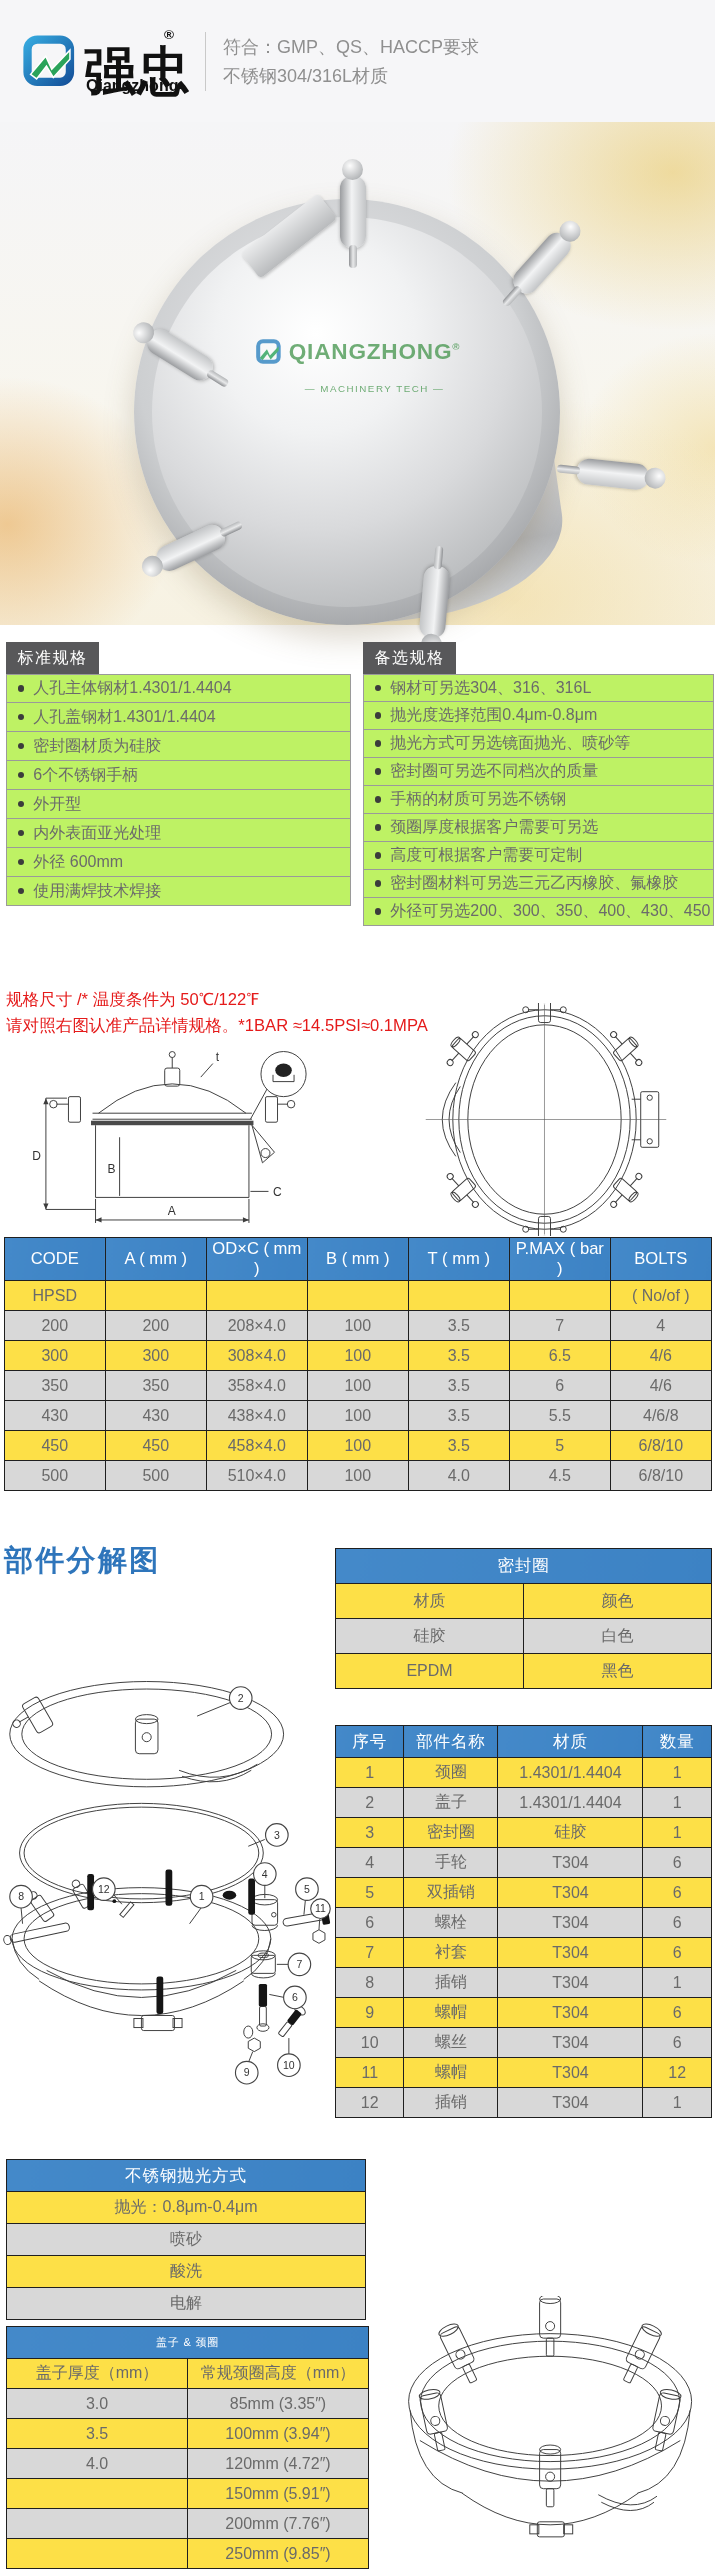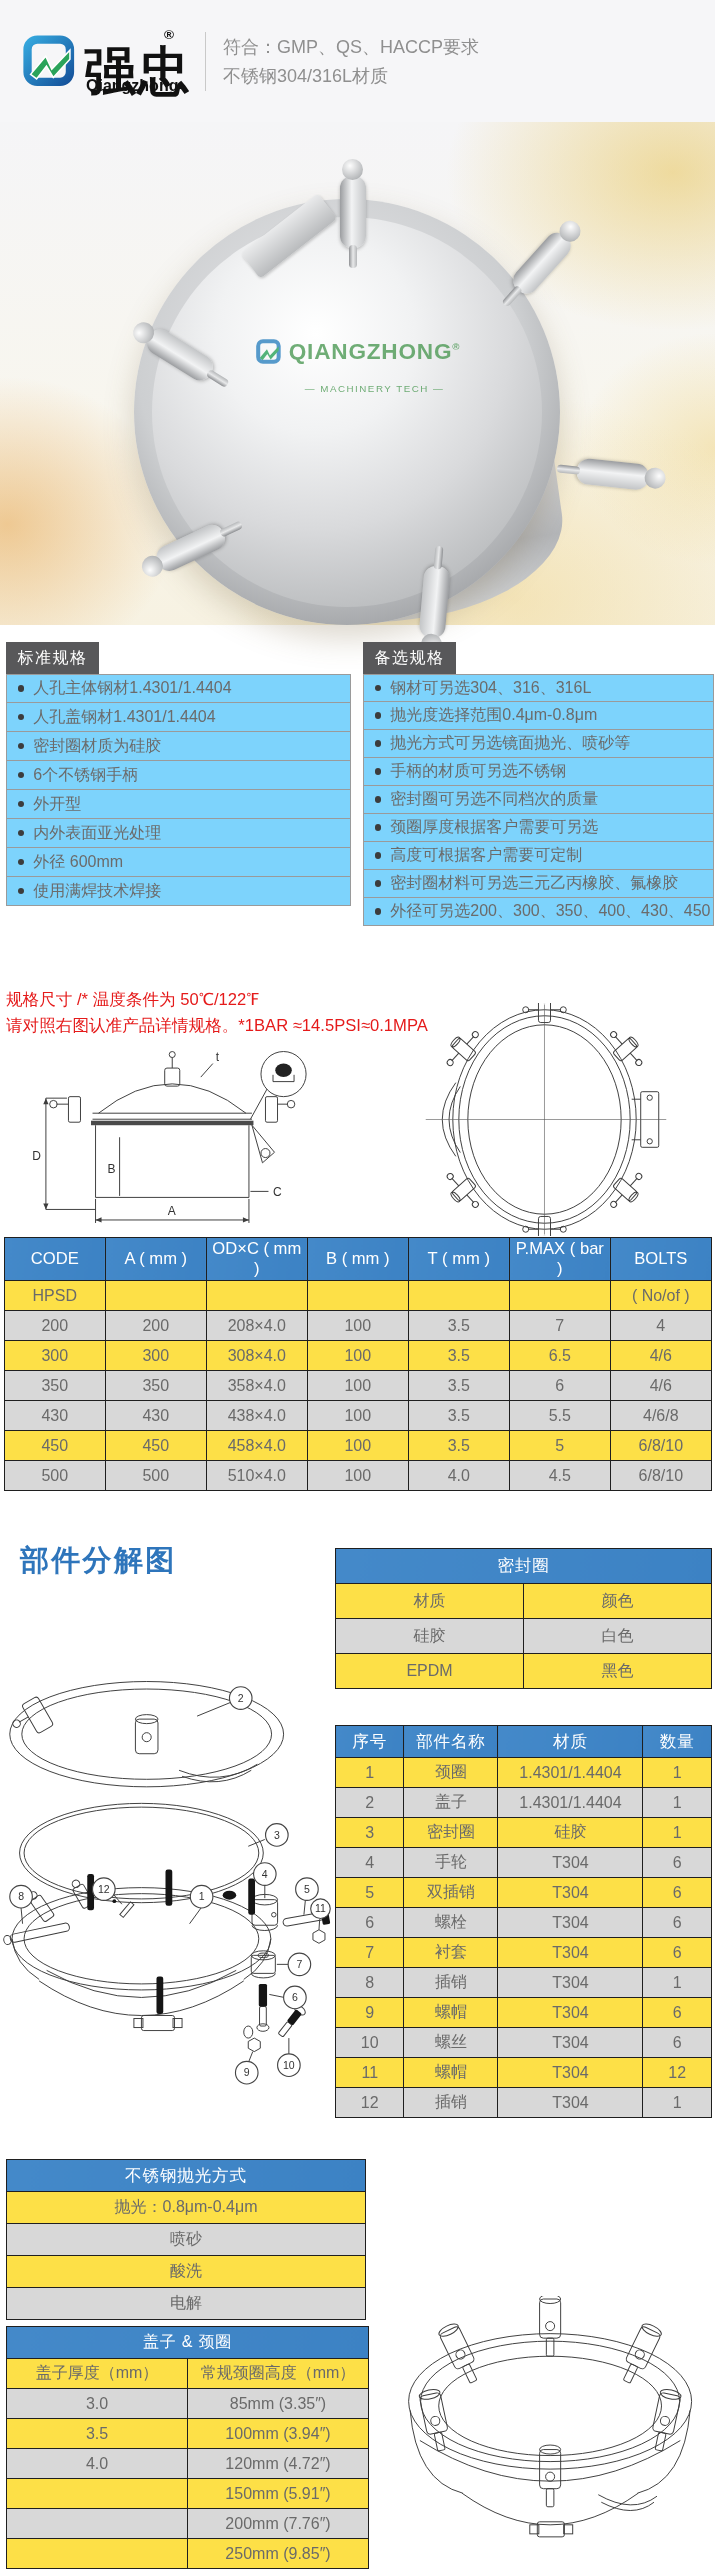--- a/index.html
+++ b/index.html
@@ -51,21 +51,21 @@
   .wm-in{display:flex;align-items:flex-start;gap:7.5px;}
   .wm-txt1{font-size:22.6px;font-weight:bold;color:#4d9a55;letter-spacing:0.8px;}
   .wm-txt2{font-size:9.8px;color:#4d9a55;letter-spacing:1.5px;margin-top:18px;text-align:center;}
   .wm-reg{font-size:9.8px;color:#4d9a55;vertical-align:super;}
   
   .tab{position:absolute;width:93px;height:32px;background:#58585a;color:#fff;font-size:16px;
        display:flex;align-items:center;justify-content:center;letter-spacing:1.5px;}
   .tab-std{left:6px;top:642px;}
   .tab-opt{left:363px;top:642px;}
   ul.speclist{position:absolute;margin:0;padding:0;list-style:none;}
-  ul.speclist li{box-sizing:border-box;border:0.8px solid #9a9a9a;border-top:none;background:#7dd3fc;
+  ul.speclist li{box-sizing:border-box;border:0.8px solid #9a9a9a;border-top:none;background:#bef264;
        display:flex;align-items:center;font-size:16px;color:#6b6b6b;padding-left:10.5px;}
   ul.speclist li:first-child{border-top:0.8px solid #9a9a9a;}
   .dot{width:6.8px;height:6.8px;border-radius:50%;background:#3c3c3c;margin-right:9px;flex:0 0 6.8px;}
   .list-std{left:6px;top:674px;width:345px;}
   .list-std li{height:29px;}
   .list-opt{left:363px;top:674px;width:351px;}
   .list-opt li{height:28px;}
   
   .note{position:absolute;left:6px;top:987px;font-size:16.6px;color:#e51a1a;line-height:25.6px;}
   
@@ -87,23 +87,23 @@
   .t-seal{position:absolute;left:335px;top:1548px;width:377px;border:1.5px solid #111;}
   .t-seal th{height:32px;font-size:16.6px;letter-spacing:0.8px;}
   .t-seal td{height:32px;font-size:16px;}
   .t-parts{position:absolute;left:335px;top:1725px;width:377px;border:1.5px solid #111;}
   .t-parts th{height:29px;font-size:16.6px;letter-spacing:0.8px;}
   .t-parts td{height:27px;font-size:16px;}
   .t-pol{position:absolute;left:6px;top:2159px;width:360px;border:1.5px solid #111;}
   .t-pol th{height:29px;font-size:16.6px;letter-spacing:0.8px;}
   .t-pol td{height:29px;font-size:16px;}
   .t-cov{position:absolute;left:6px;top:2326px;width:363px;border:1.5px solid #111;}
-  .t-cov th{height:29px;font-size:16px;letter-spacing:0.8px;}
+  .t-cov th{height:29px;font-size:11px;letter-spacing:0.8px;}
   .t-cov td{height:27px;font-size:16px;}
-  .sec-title{position:absolute;left:20px;top:1541px;font-size:29px;font-weight:bold;color:#2e75bb;letter-spacing:2.3px;}
+  .sec-title{position:absolute;left:4px;top:1541px;font-size:29px;font-weight:bold;color:#2e75bb;letter-spacing:2.3px;}
   
   .ln{stroke:#3d3d3d;fill:none;stroke-width:1.3;}
   .thin{stroke:#555;fill:none;stroke-width:.8;}
   .lbl{font-size:16px;fill:#333;font-family:"Liberation Sans",sans-serif;}
   .co{fill:#fff;stroke:#444;stroke-width:1.5;}
   .cot{font-size:14px;fill:#333;text-anchor:middle;font-family:"Liberation Sans",sans-serif;}
 </style>
 </head>
 <body>
 
@@ -224,25 +224,25 @@
       <li>
         <span class="dot"></span>
         <span>抛光度选择范围0.4μm-0.8μm</span>
       </li>
       <li>
         <span class="dot"></span>
         <span>抛光方式可另选镜面抛光、喷砂等</span>
       </li>
       <li>
         <span class="dot"></span>
+        <span>密封圈可另选不同档次的质量</span>
+      </li>
+      <li>
+        <span class="dot"></span>
         <span>手柄的材质可另选不锈钢</span>
-      </li>
-      <li>
-        <span class="dot"></span>
-        <span>密封圈可另选不同档次的质量</span>
       </li>
       <li>
         <span class="dot"></span>
         <span>颈圈厚度根据客户需要可另选</span>
       </li>
       <li>
         <span class="dot"></span>
         <span>高度可根据客户需要可定制</span>
       </li>
       <li>

